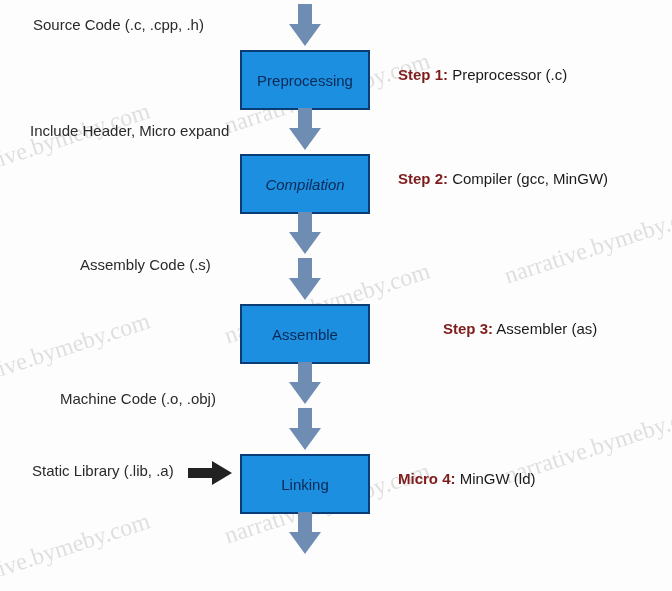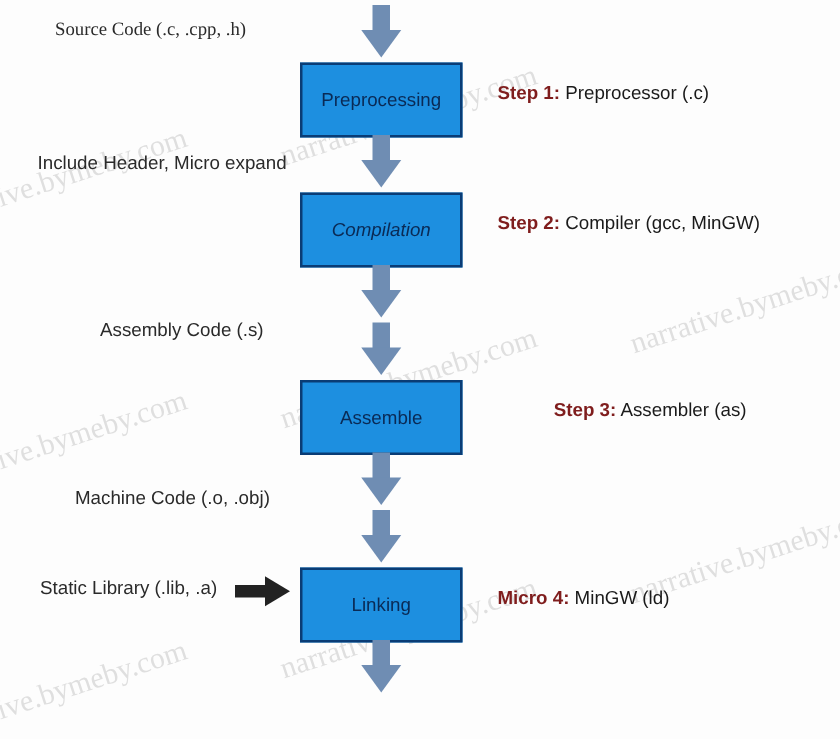--- a/index.html
+++ b/index.html
@@ -88,21 +88,21 @@
 <div class="watermark" style="left:220px; top:290px;">narrative.bymeby.com</div>
 <div class="watermark" style="left:-60px; top:540px;">narrative.bymeby.com</div>
 <div class="watermark" style="left:220px; top:490px;">narrative.bymeby.com</div>
 <div class="watermark" style="left:500px; top:230px;">narrative.bymeby.com</div>
 <div class="watermark" style="left:500px; top:430px;">narrative.bymeby.com</div>
 
 <div class="arrow-down" style="left:291px; top:4px;">
   <div class="shaft"></div>
     <div class="head"></div>
 </div>
-<div class="txt" style="left:44px; top:16px;font-family:Liberation Serif, serif;">Source Code (.c, .cpp, .h)</div>
+<div class="txt" style="left:33px; top:16px;">Source Code (.c, .cpp, .h)</div>
 
 <div class="stage-box" style="left:240px; top:50px;">
   <span>Preprocessing</span>
 </div>
 <div class="step-label" style="left:398px; top:66px;">
   <b>Step 1:</b>
   <span>Preprocessor (.c)</span>
 </div>
 
 <div class="arrow-down" style="left:291px; top:108px;">

